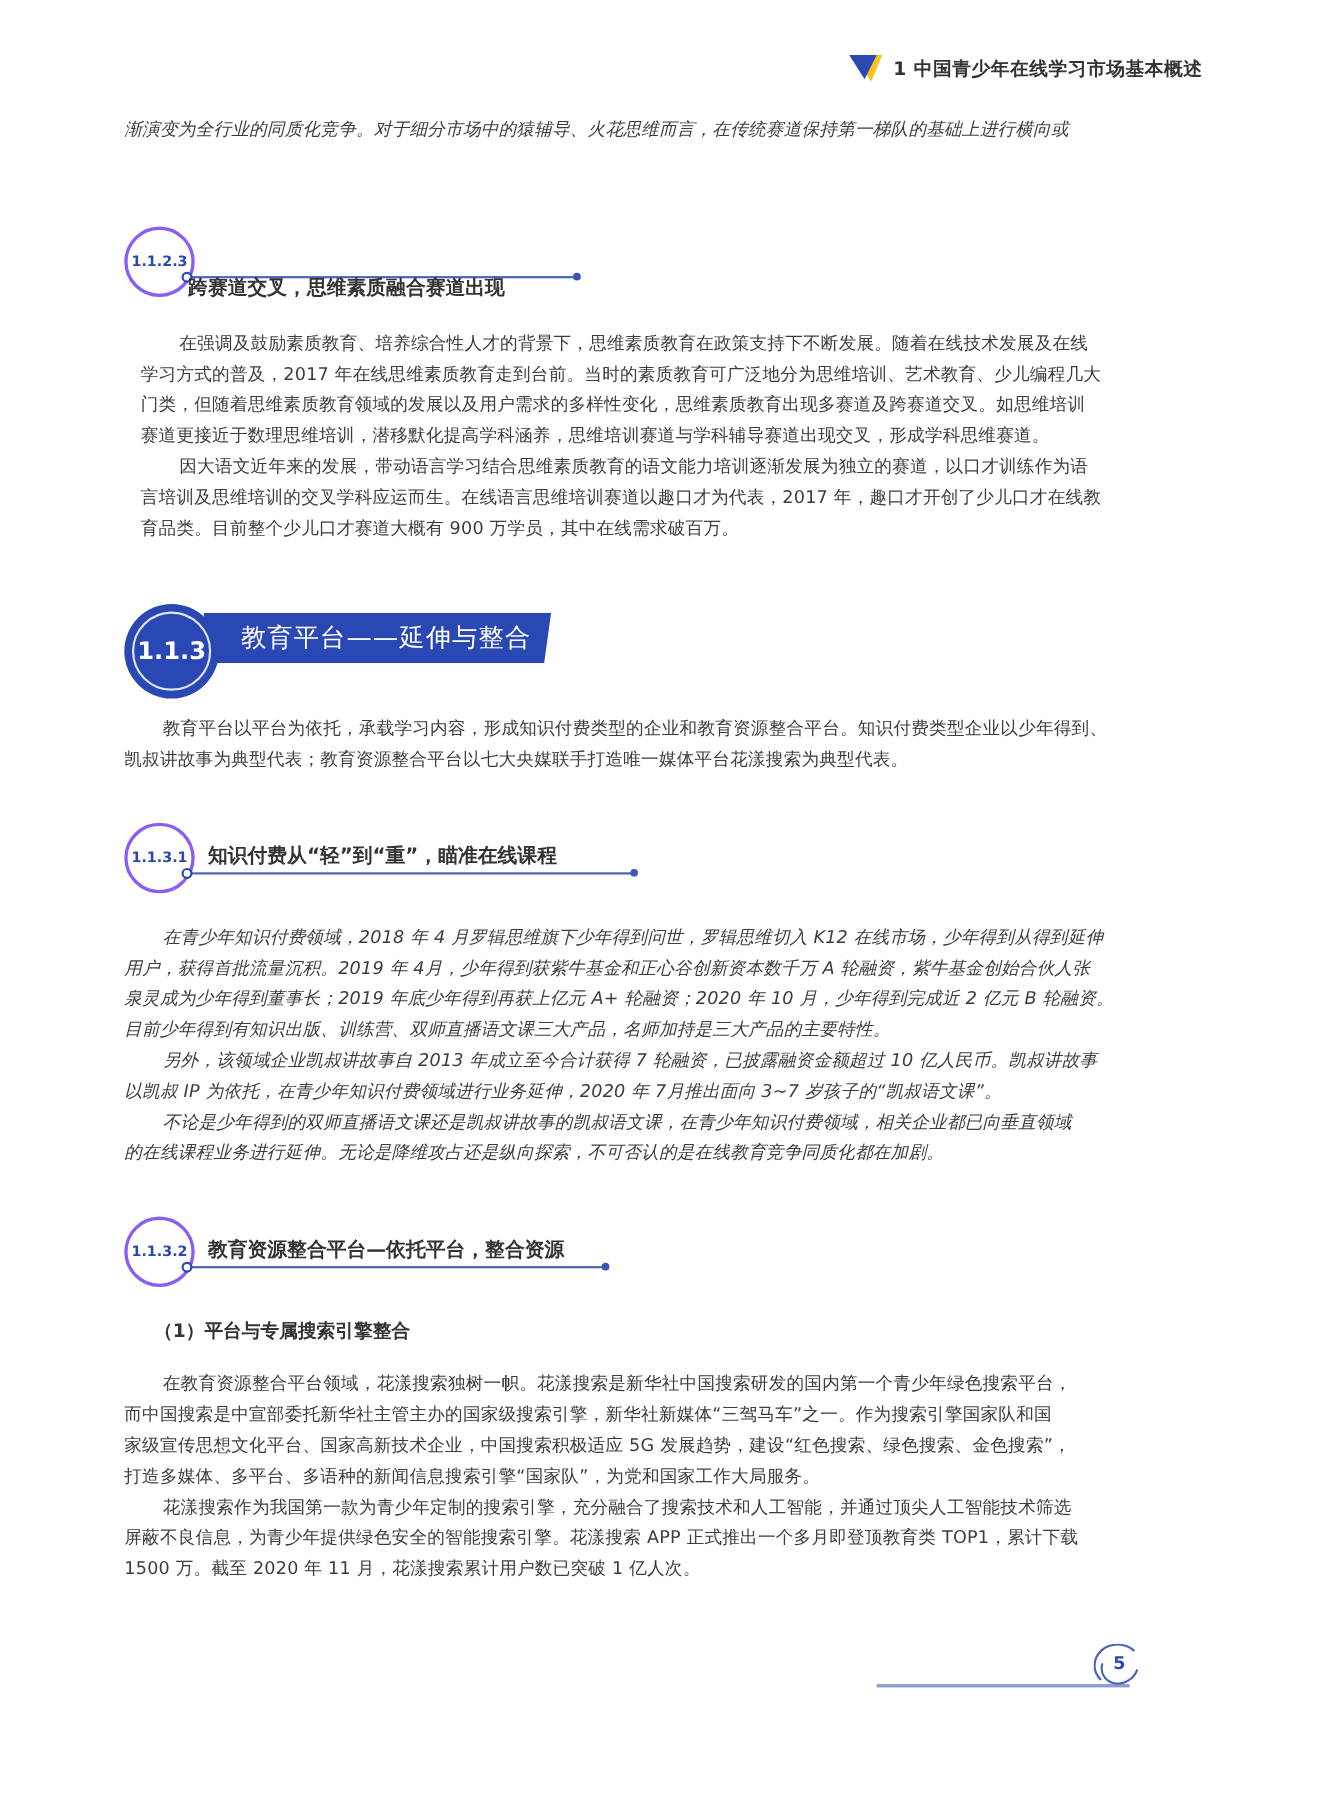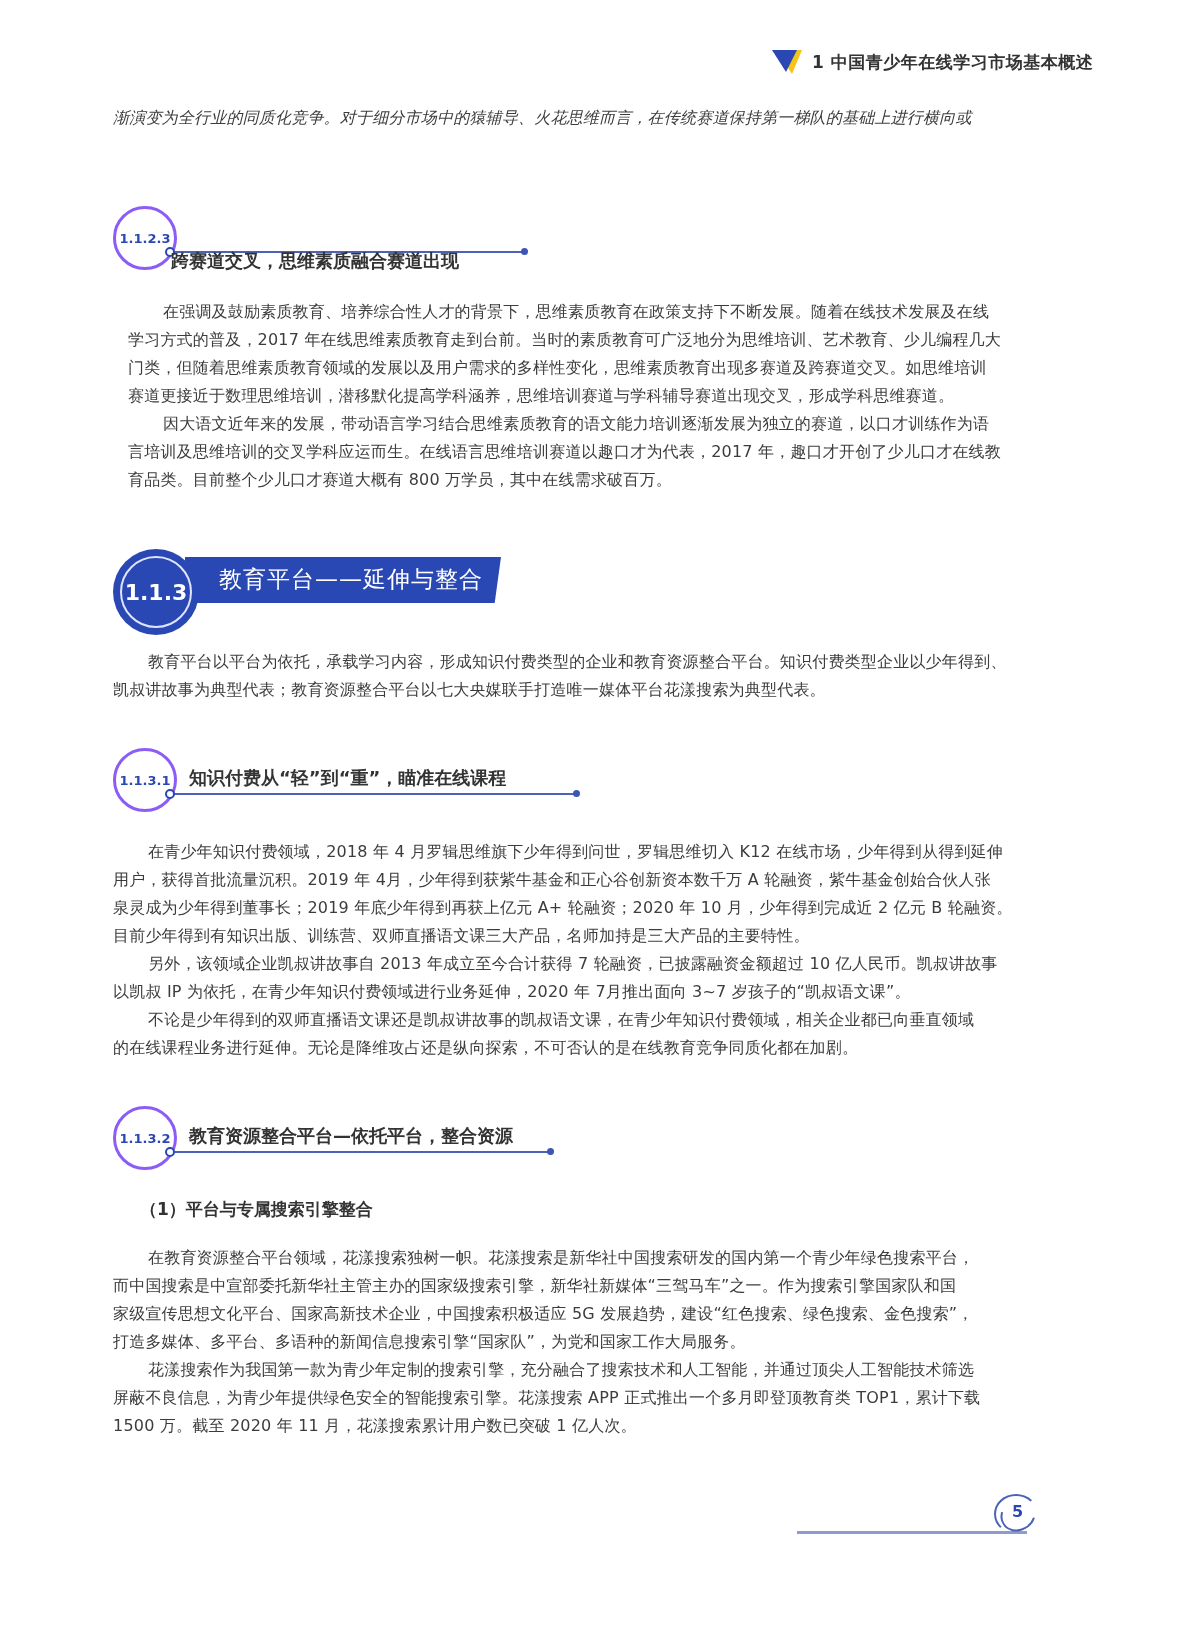--- a/index.html
+++ b/index.html
@@ -60,21 +60,21 @@
   <div class="label" style="left:58px; top:18px;margin-top:25px;">跨赛道交叉，思维素质融合赛道出现</div>
 </div>
 
 <div class="para" style="top:298px;margin-left:15px;">
   <span class="line indent">在强调及鼓励素质教育、培养综合性人才的背景下，思维素质教育在政策支持下不断发展。随着在线技术发展及在线</span>
   <span class="line">学习方式的普及，2017 年在线思维素质教育走到台前。当时的素质教育可广泛地分为思维培训、艺术教育、少儿编程几大</span>
   <span class="line">门类，但随着思维素质教育领域的发展以及用户需求的多样性变化，思维素质教育出现多赛道及跨赛道交叉。如思维培训</span>
   <span class="line">赛道更接近于数理思维培训，潜移默化提高学科涵养，思维培训赛道与学科辅导赛道出现交叉，形成学科思维赛道。</span>
   <span class="line indent">因大语文近年来的发展，带动语言学习结合思维素质教育的语文能力培训逐渐发展为独立的赛道，以口才训练作为语</span>
   <span class="line">言培训及思维培训的交叉学科应运而生。在线语言思维培训赛道以趣口才为代表，2017 年，趣口才开创了少儿口才在线教</span>
-  <span class="line">育品类。目前整个少儿口才赛道大概有 800 万学员，其中在线需求破百万。</span>
+  <span class="line">育品类。目前整个少儿口才赛道大概有 900 万学员，其中在线需求破百万。</span>
 </div>
 
 <div class="sectionhead">
   <div class="banner"></div>
   <div class="banner-text">教育平台——延伸与整合</div>
   <div class="bigcircle">
     <div class="bigcircle-inner">1.1.3</div>
   </div>
 </div>
 
@@ -84,21 +84,21 @@
 </div>
 
 <div class="subhead" style="top:748px; width:480px;">
   <div class="line" style="left:60px; top:45px; width:404px;"></div>
   <div class="dot-right" style="left:460px; top:42px;"></div>
   <div class="circle">1.1.3.1</div>
   <div class="dot-left" style="left:52px; top:41px;"></div>
   <div class="label" style="left:76px; top:18px;">知识付费从“轻”到“重”，瞄准在线课程</div>
 </div>
 
-<div class="para" style="top:838px;">
+<div class="para" style="top:838px;font-style:italic;">
   <span class="line indent">在青少年知识付费领域，2018 年 4 月罗辑思维旗下少年得到问世，罗辑思维切入 K12 在线市场，少年得到从得到延伸</span>
   <span class="line">用户，获得首批流量沉积。2019 年 4月，少年得到获紫牛基金和正心谷创新资本数千万 A 轮融资，紫牛基金创始合伙人张</span>
   <span class="line">泉灵成为少年得到董事长；2019 年底少年得到再获上亿元 A+ 轮融资；2020 年 10 月，少年得到完成近 2 亿元 B 轮融资。</span>
   <span class="line">目前少年得到有知识出版、训练营、双师直播语文课三大产品，名师加持是三大产品的主要特性。</span>
   <span class="line indent">另外，该领域企业凯叔讲故事自 2013 年成立至今合计获得 7 轮融资，已披露融资金额超过 10 亿人民币。凯叔讲故事</span>
   <span class="line">以凯叔 IP 为依托，在青少年知识付费领域进行业务延伸，2020 年 7月推出面向 3~7 岁孩子的“凯叔语文课”。</span>
   <span class="line indent">不论是少年得到的双师直播语文课还是凯叔讲故事的凯叔语文课，在青少年知识付费领域，相关企业都已向垂直领域</span>
   <span class="line">的在线课程业务进行延伸。无论是降维攻占还是纵向探索，不可否认的是在线教育竞争同质化都在加剧。</span>
 </div>
 

